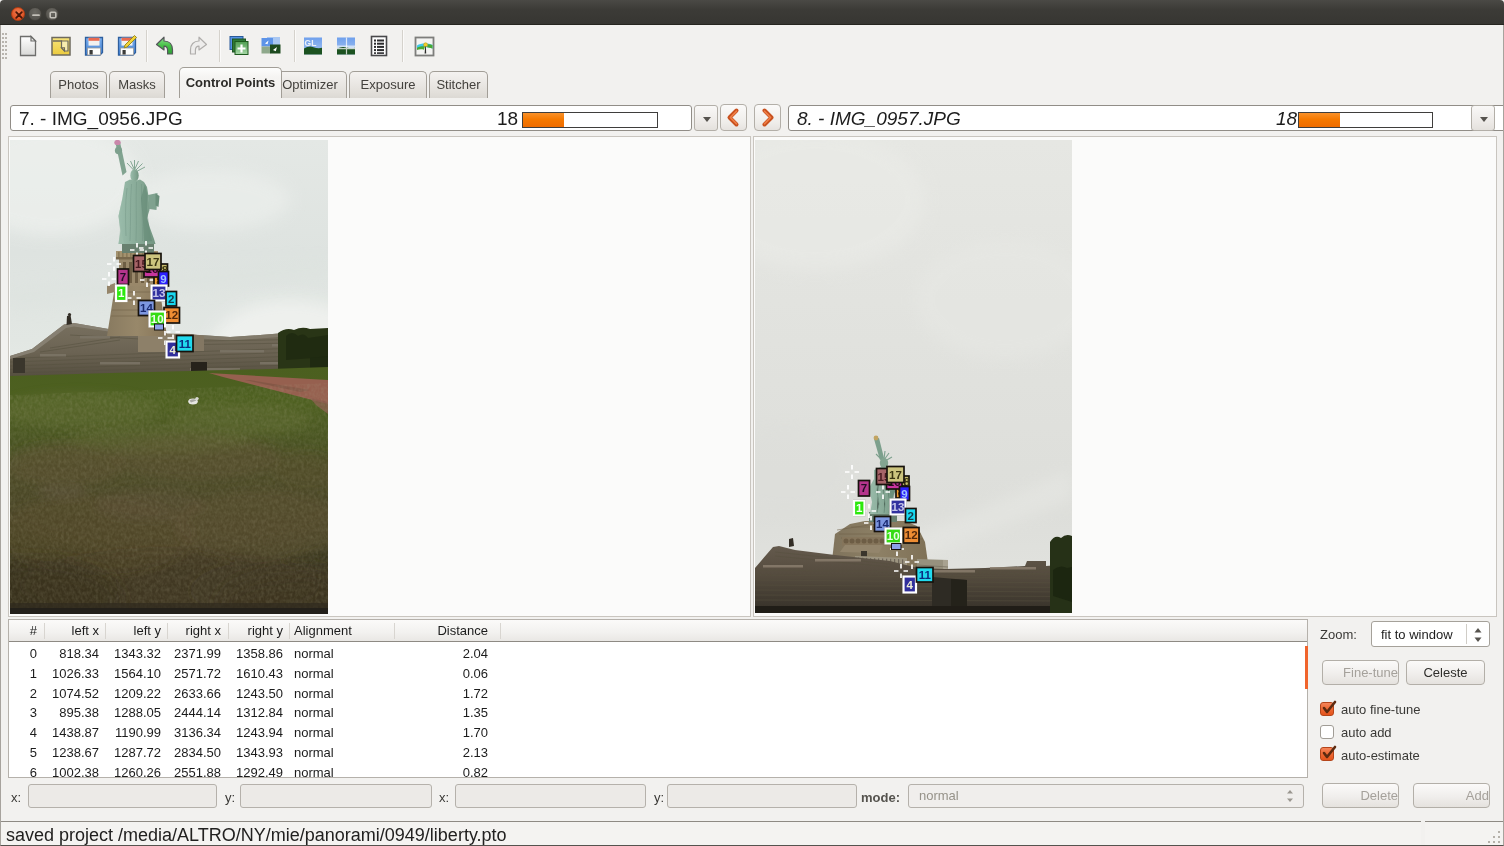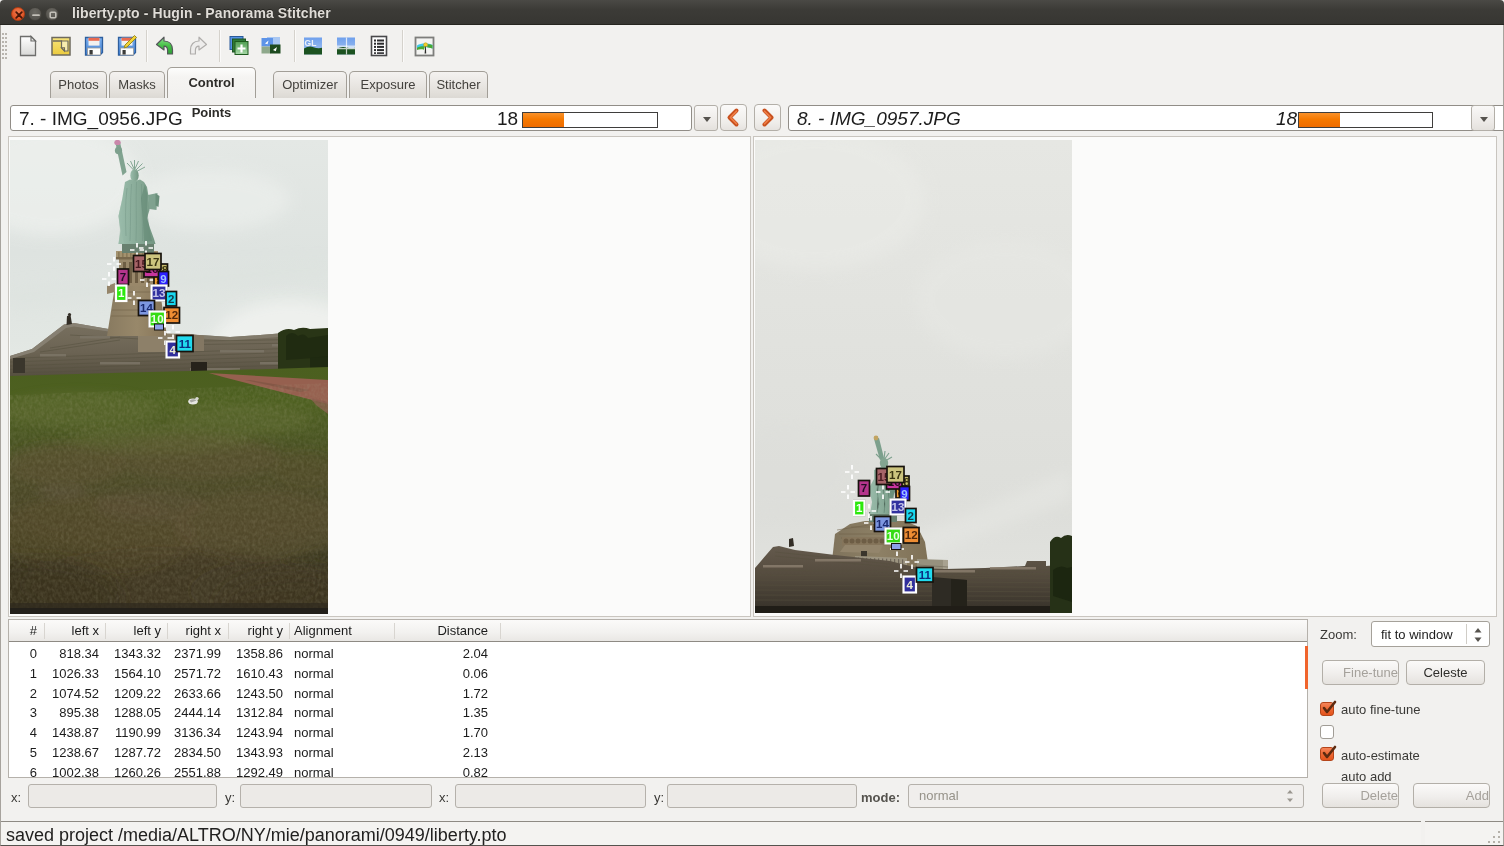--- a/index.html
+++ b/index.html
@@ -97,21 +97,20 @@
   <div class="winbtn" id="btn-min">
       <svg width="14" height="14" viewBox="0 0 14 14">
         <path d="M4 7.2 L10 7.2" stroke="#c2bfb8" stroke-width="1.8" stroke-linecap="round"></path>
       </svg>
     </div>
   <div class="winbtn" id="btn-max">
       <svg width="14" height="14" viewBox="0 0 14 14">
         <rect x="4.2" y="4.2" width="5.6" height="5.6" rx="1" fill="none" stroke="#c2bfb8" stroke-width="1.6"></rect>
       </svg>
     </div>
-  <div id="wintitle">liberty.pto - Hugin - Panorama Stitcher</div>
 </div>
 
 <div id="toolbar">
   <div class="tbgrip"></div>
     <div class="tbgrip tbgrip2"></div>
   <div class="tbsep" style="left:146px"></div>
   <div class="tbsep" style="left:219px"></div>
   <div class="tbsep" style="left:294px"></div>
   <div class="tbsep" style="left:402px"></div>
   <svg class="tbicon" style="left:16px" viewBox="0 0 24 24">
@@ -227,21 +226,21 @@
       <path d="M5 11.5 C9 9 16 9 20.5 11 L20.5 14.5 C16 12.5 9 12.7 5 15 Z" fill="#3fc8e8"></path>
       <path d="M5 13.8 C8 12.3 11 12 13 12.3 L12 15.8 C9.5 15 7 15.2 5 16 Z" fill="#4aa832"></path>
       <path d="M20.5 11 L20.5 14.8 C18.5 13.8 16.5 13.4 15 13.3 L16.2 10.2 C17.8 10.3 19.3 10.6 20.5 11 Z" fill="#4aa832"></path>
       <circle cx="13.6" cy="10.8" r="2" fill="#f2cf2e" stroke="#b89a10" stroke-width="0.6"></circle>
       <path d="M13.2 12.5 L12.6 19.5 L14.2 19.5 L13.9 12.6 Z" fill="#2a2a28"></path>
     </svg>
 </div>
 
 <div class="tab" style="left:10px; width:57px;">Photos</div>
 <div class="tab" style="left:69px; width:56px;">Masks</div>
-<div class="tab active" style="left:127px; width:89px;">Control Points</div>
+<div class="tab active" style="left:139px; width:103px;">Control Points</div>
 <div class="tab" style="left:233px; width:74px;">Optimizer</div>
 <div class="tab" style="left:309px; width:78px;">Exposure</div>
 <div class="tab" style="left:389px; width:59px;">Stitcher</div>
 
 <div class="combo" style="left:10px; width:682px;">
   <span class="lbl">7. - IMG_0956.JPG</span>
   <span class="cnt" style="left:486px; width:20px; text-align:right;">18</span>
   <div class="progress" style="left:511px; width:136px;">
       <div class="fill" style="width:41px"></div>
     </div>
@@ -774,21 +773,21 @@
 </div>
 <div class="btn disabled" style="left:1322px; top:660px; width:77px;">Fine-tune</div>
 <div class="btn" style="left:1406px; top:660px; width:79px;">Celeste</div>
 <div class="checkbox on" style="left:1320px; top:702px;">
     <svg width="20" height="18" viewBox="0 0 20 18" style="position:absolute;left:-2px;top:-4px">
       <path d="M5 9 L8 13 L16 3" fill="none" stroke="#5d2a10" stroke-width="2.6" stroke-linecap="round" stroke-linejoin="round"></path>
     </svg>
   </div>
 <div class="rlabel" style="left:1341px; top:702px;">auto fine-tune</div>
 <div class="checkbox off" style="left:1320px; top:725px;"></div>
-<div class="rlabel" style="left:1341px; top:725px;margin-top:44px;">auto add</div>
+<div class="rlabel" style="left:1341px; top:725px;">auto add</div>
 <div class="checkbox on" style="left:1320px; top:747px;">
     <svg width="20" height="18" viewBox="0 0 20 18" style="position:absolute;left:-2px;top:-4px">
       <path d="M5 9 L8 13 L16 3" fill="none" stroke="#5d2a10" stroke-width="2.6" stroke-linecap="round" stroke-linejoin="round"></path>
     </svg>
   </div>
 <div class="rlabel" style="left:1341px; top:748px;">auto-estimate</div>
 <div class="btn disabled" style="left:1322px; top:783px; width:77px;">Delete</div>
 <div class="btn disabled" style="left:1413px; top:783px; width:77px;">Add</div>
 
 <div class="blabel" style="left:11px; top:790px;">x:</div>

